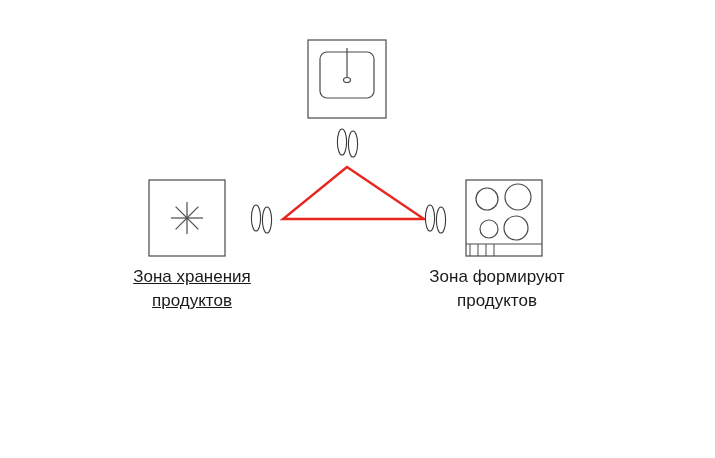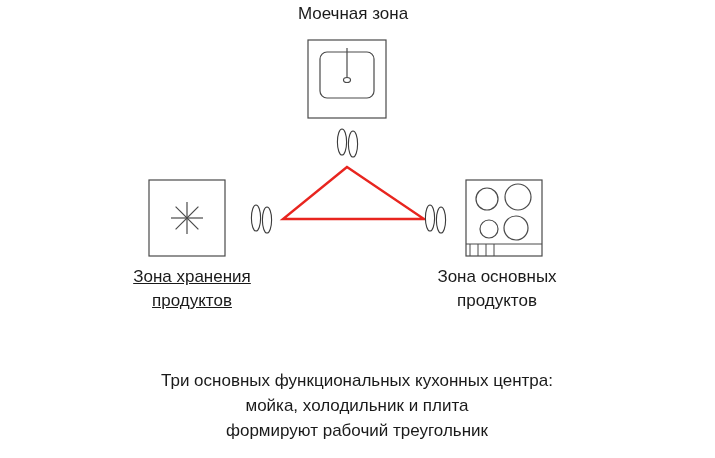--- a/index.html
+++ b/index.html
@@ -110,24 +110,20 @@
       <ellipse cx="256" cy="218" rx="4.6" ry="13"></ellipse>
       <ellipse cx="267" cy="220" rx="4.6" ry="13"></ellipse>
     </g>
 
     <g fill="#ffffff" stroke="#3c3c3c" stroke-width="1.1">
       <ellipse cx="430" cy="218" rx="4.6" ry="13"></ellipse>
       <ellipse cx="441" cy="220" rx="4.6" ry="13"></ellipse>
     </g>
   </svg>
 
-  <div class="label" id="label-sink">Моечная зона</div>
 
   <div class="label" id="label-storage">Зона хранения
 продуктов</div>
 
-  <div class="label" id="label-prep">Зона основных
+  <div class="label" id="label-prep">Зона формируют
 продуктов</div>
 
-  <div id="caption">Три основных функциональных кухонных центра:
-мойка, холодильник и плита
-формируют рабочий треугольник</div>
 </div>
 
 </body></html>

